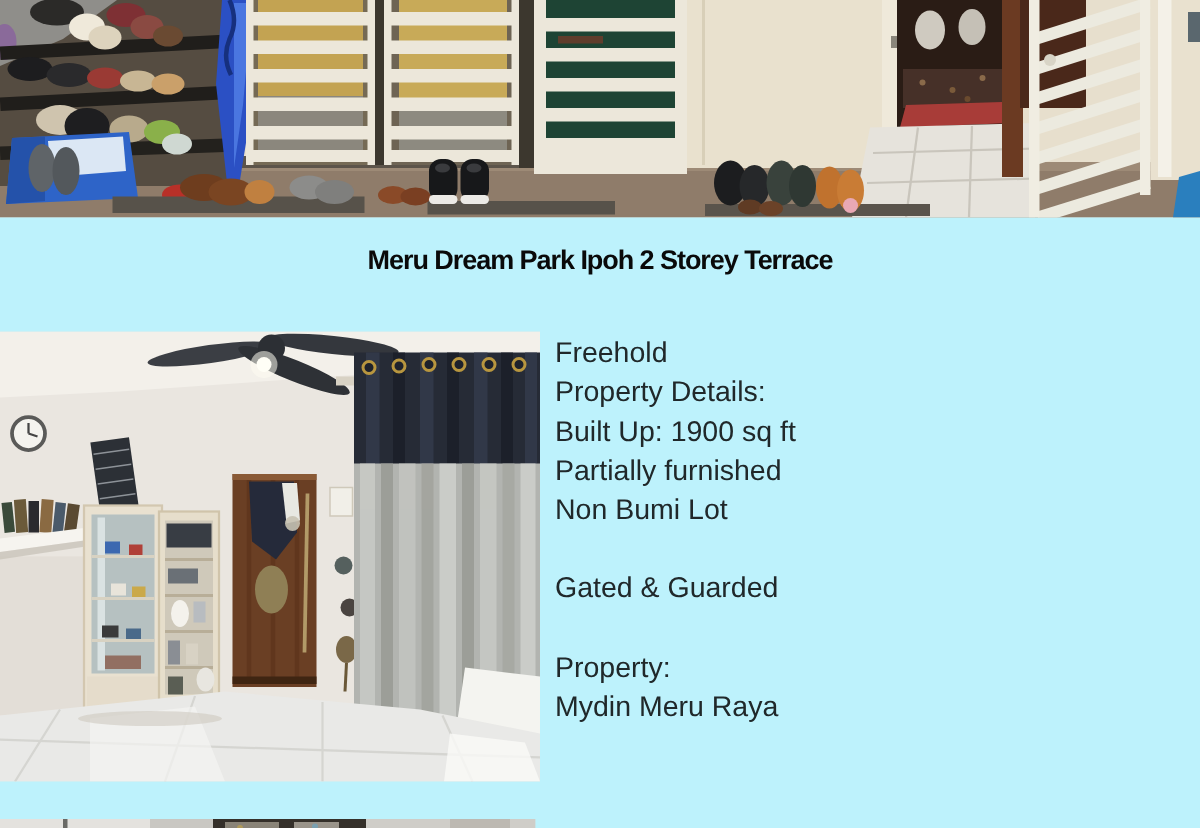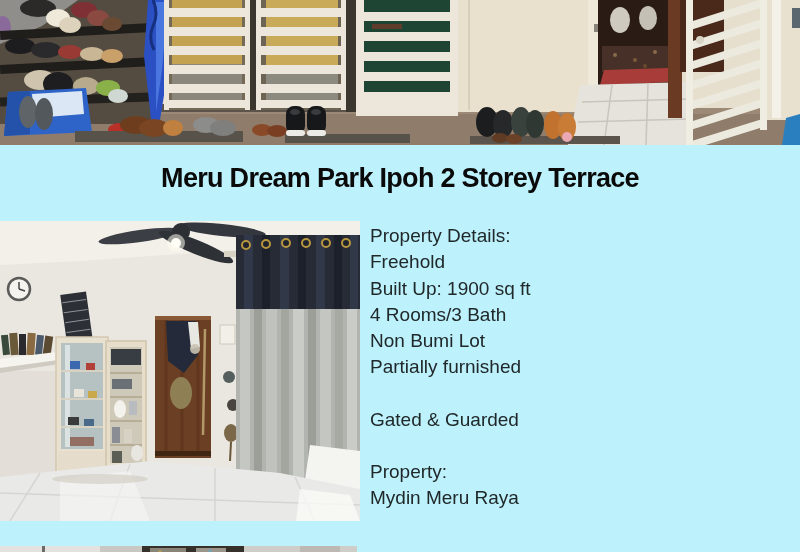--- a/index.html
+++ b/index.html
@@ -11,21 +11,21 @@
     overflow:hidden;
   }
   .photo{position:absolute;display:block;line-height:0;}
   .photo svg{display:block;}
   .photo-top{top:0;left:0;width:800px;height:145px;}
   .photo-living{top:221px;left:0;width:360px;height:300px;}
   .photo-bottom{top:546px;left:0;width:357px;height:40px;}
   .page-title{
     position:absolute;top:163px;left:0;width:800px;
     text-align:center;
-    font-weight:bold;font-size:27px;letter-spacing:-0.7px;
+    font-weight:bold;font-size:18px;letter-spacing:-0.7px;
     color:#0a0a0a;
   }
   .details{
     position:absolute;left:370px;top:223px;width:420px;
     font-size:19px;line-height:26.3px;color:#20282a;
   }
   .text-block{margin:0 0 26px 0;}
   .text-line{white-space:nowrap;}
 </style>
 </head>
@@ -370,26 +370,25 @@
         </g>
         <polygon points="60,258 130,250 150,300 60,300" fill="#f4f4f2" opacity="0.7"></polygon>
         <polygon points="300,268 350,274 360,300 296,300" fill="#fafaf8" opacity="0.8"></polygon>
         <ellipse cx="100" cy="258" rx="48" ry="5" fill="#cfcac0" opacity="0.6"></ellipse>
       </g>
     </svg>
   </div>
 
   <div class="details">
     <div class="text-block">
+      <div class="text-line">Freehold</div>
       <div class="text-line">Property Details:</div>
-      <div class="text-line">Freehold</div>
       <div class="text-line">Built Up: 1900 sq ft</div>
-      <div class="text-line">4 Rooms/3 Bath</div>
+      <div class="text-line">Partially furnished</div>
       <div class="text-line">Non Bumi Lot</div>
-      <div class="text-line">Partially furnished</div>
     </div>
     <div class="text-block">
       <div class="text-line">Gated &amp; Guarded</div>
     </div>
     <div class="text-block">
       <div class="text-line">Property:</div>
       <div class="text-line">Mydin Meru Raya</div>
     </div>
   </div>
 

